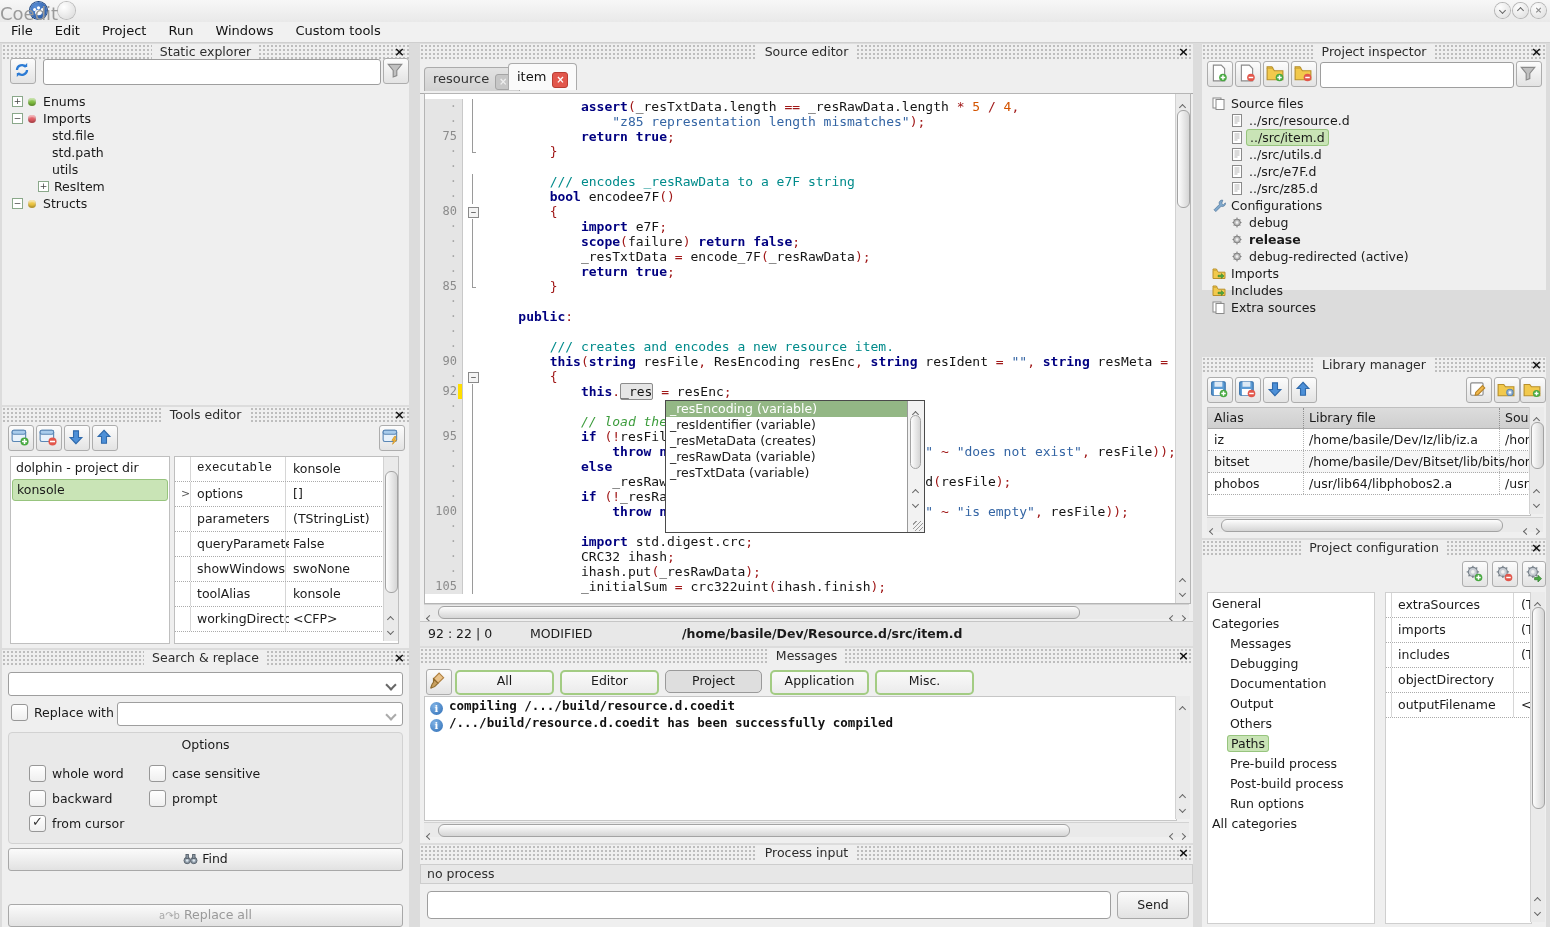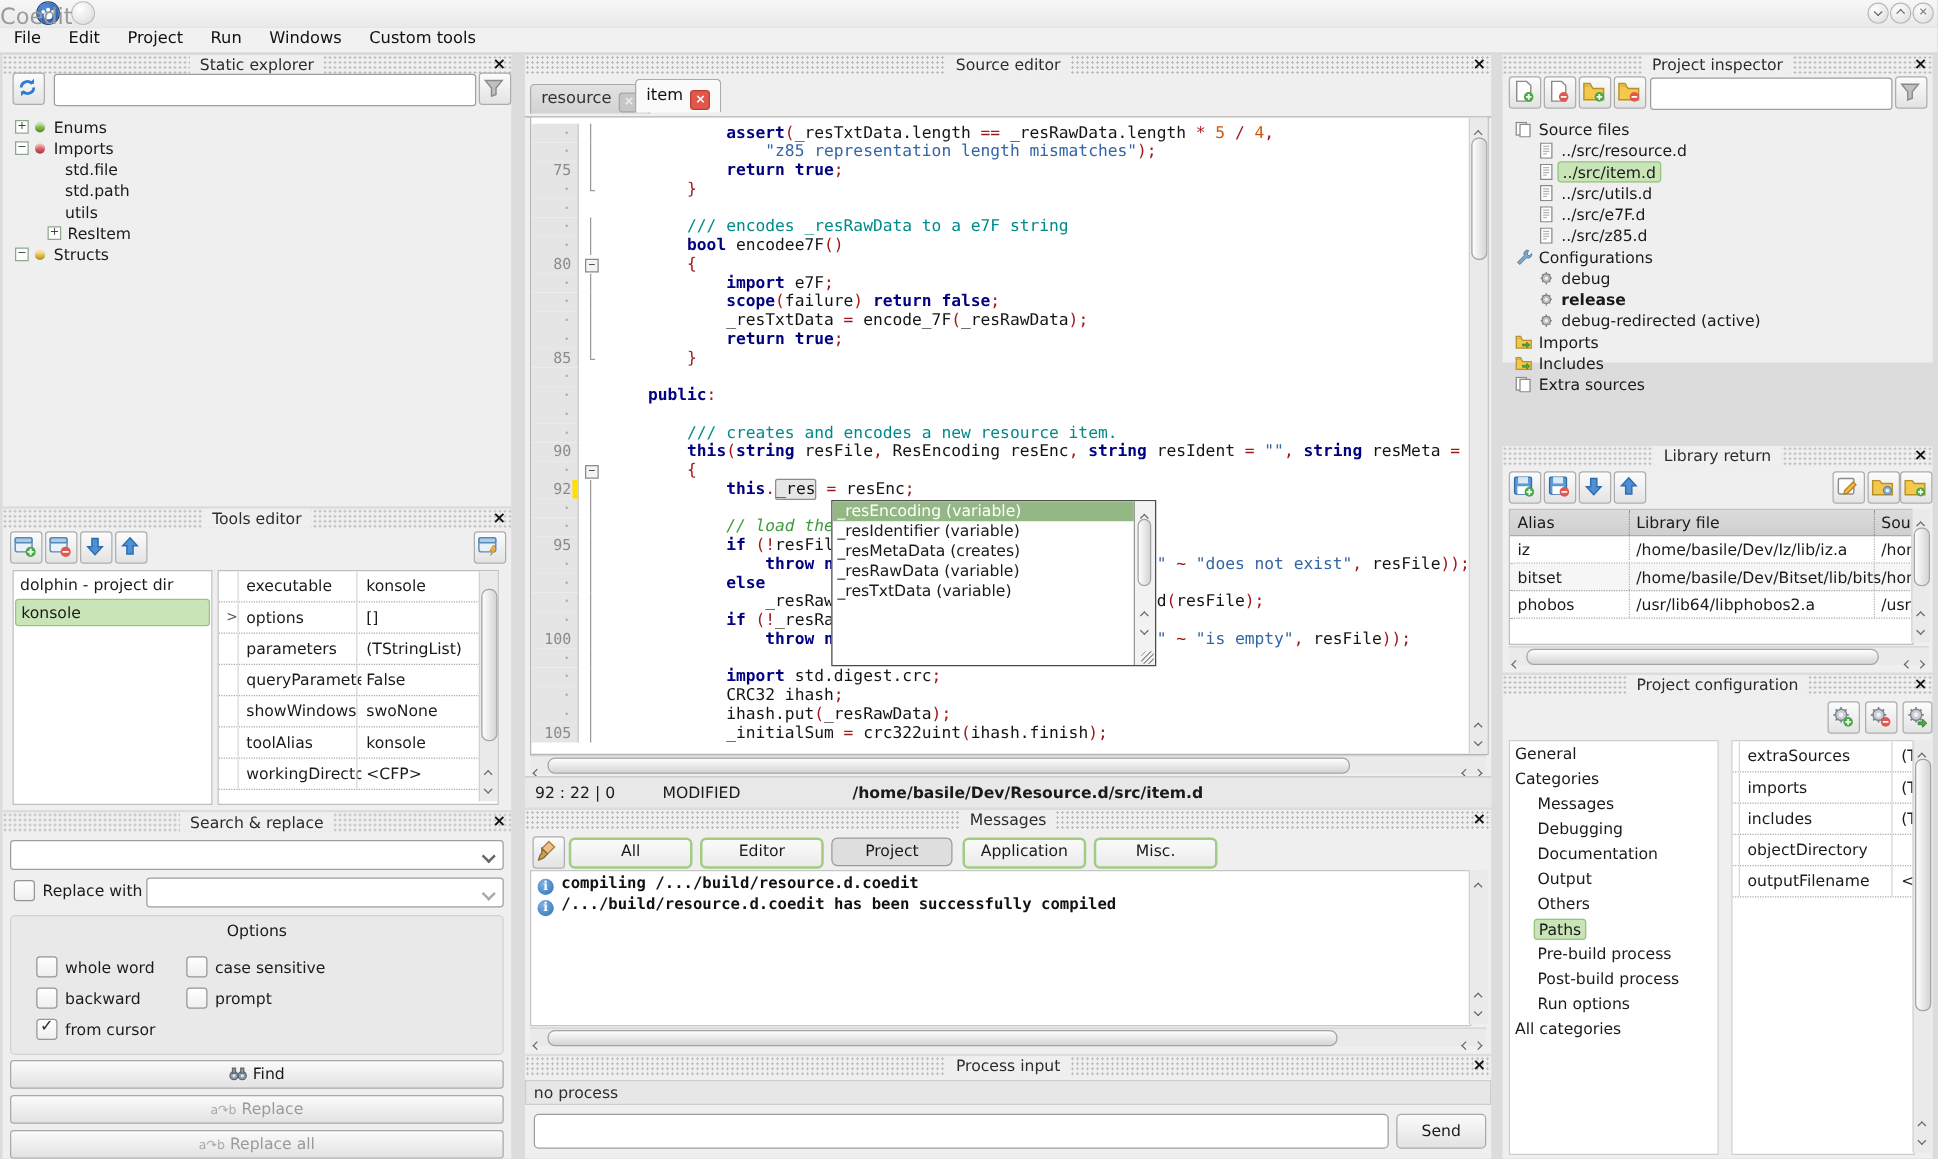--- a/index.html
+++ b/index.html
@@ -188,21 +188,21 @@
           <path d="M11 7.5 8.8 11h1.6l-1 3.5L13 10.6h-1.7l1.2-3.1z" fill="#F4B63F" stroke="#C98F1F" stroke-width=".6"></path>
         </svg></span></span>
   <div class="grid" style="left:8px;top:49px;width:158px;height:186px" id="tools-list">
       <div style="height: 20px; line-height: 20px; padding: 0px 4px; margin: 1px; font-size: 12.5px; white-space: nowrap; overflow: hidden;">dolphin - project dir</div>
       <div class="selgreen" style="height: 20px; line-height: 20px; padding: 0px 4px; margin: 1px; font-size: 12.5px; white-space: nowrap; overflow: hidden;">konsole</div>
     </div>
   <div class="grid" style="left:172px;top:49px;width:223px;height:186px" id="tools-grid">
       <div class="grow" style="height: 24px;">
         <div class="gcell" style="left: 0px; width: 15px; color: rgb(85, 85, 85); font-size: 11px; padding-top: 5px;"></div>
         <div class="gsep" style="left: 15px;"></div>
-        <div class="gcell" style="left: 16px; width: 92px;">executable</div>
+        <div class="gcell" style="left: 16px; width: 92px; font-family: Liberation Mono, monospace;">executable</div>
         <div class="gsep" style="left: 110px;"></div>
         <div class="gcell" style="left: 112px; right: 0px;">konsole</div>
       </div>
       <div class="grow" style="height: 24px;">
         <div class="gcell" style="left: 0px; width: 15px; color: rgb(85, 85, 85); font-size: 11px; padding-top: 5px;">&gt;</div>
         <div class="gsep" style="left: 15px;"></div>
         <div class="gcell" style="left: 16px; width: 92px;">options</div>
         <div class="gsep" style="left: 110px;"></div>
         <div class="gcell" style="left: 112px; right: 0px;">[]</div>
       </div>
@@ -281,23 +281,20 @@
   </div>
   <div class="btn" style="left:6px;top:198px;width:393px;height:21px;line-height:20px">
     <span style="display:inline-block;vertical-align:-3px;margin-right:4px"><svg width="15" height="14" viewBox="0 0 15 14">
           <circle cx="4.2" cy="8.5" r="3.2" fill="#8E9BA8" stroke="#5C6670"></circle>
           <circle cx="10.8" cy="8.5" r="3.2" fill="#8E9BA8" stroke="#5C6670"></circle>
           <rect x="3" y="2.5" width="2.4" height="4" fill="#8E9BA8" stroke="#5C6670"></rect>
           <rect x="9.6" y="2.5" width="2.4" height="4" fill="#8E9BA8" stroke="#5C6670"></rect>
           <circle cx="4.2" cy="8.5" r="1.3" fill="#DCE6EE"></circle>
           <circle cx="10.8" cy="8.5" r="1.3" fill="#DCE6EE"></circle>
         </svg></span><span>Find</span>
-  </div>
-  <div class="btn disabled" style="left:6px;top:226px;width:393px;height:21px;line-height:20px">
-    <span style="color:#AAA;font-size:10px;margin-right:4px">a↷b</span><span>Replace</span>
   </div>
   <div class="btn disabled" style="left:6px;top:254px;width:393px;height:21px;line-height:20px">
     <span style="color:#AAA;font-size:10px;margin-right:4px">a↷b</span><span>Replace all</span>
   </div>
 </div>
 
 <div class="panel" style="left:420px;top:44px;width:773px;height:601px">
   <div class="ptitle">
     <span class="ptitle-label">Source editor</span>
     <span class="pclose">×</span>
@@ -495,21 +492,21 @@
           </svg></span><span class="tlabel">Includes</span></div>
       <div class="tree-row" style="padding-left: 2px;"><span class="ticon"><svg viewBox="0 0 14 13">
             <rect x="1" y="1" width="8" height="10" fill="#fff" stroke="#8A8A8A"></rect>
             <rect x="4" y="2.5" width="8" height="10" fill="#fff" stroke="#8A8A8A"></rect>
           </svg></span><span class="tlabel">Extra sources</span></div>
     </div>
 </div>
 
 <div class="panel" style="left:1202px;top:357px;width:344px;height:181px">
   <div class="ptitle">
-    <span class="ptitle-label">Library return</span>
+    <span class="ptitle-label">Library manager</span>
     <span class="pclose">×</span>
   </div>
   <span class="tbtn" style="left:5px;top:20px"><span><svg viewBox="0 0 16 16">
           <rect x="1.5" y="1.5" width="12" height="12" rx="1" fill="#5B9BD5" stroke="#336EA8"></rect>
           <rect x="4" y="1.5" width="7" height="4.5" fill="#DCE9F5"></rect>
           <rect x="3.5" y="8" width="8" height="5.5" fill="#fff"></rect>
           <circle cx="12" cy="12" r="3.4" fill="#49A942"></circle>
           <path d="M12 10v4M10 12h4" stroke="#fff" stroke-width="1.3"></path>
         </svg></span></span>
   <span class="tbtn" style="left:33px;top:20px"><span><svg viewBox="0 0 16 16">

